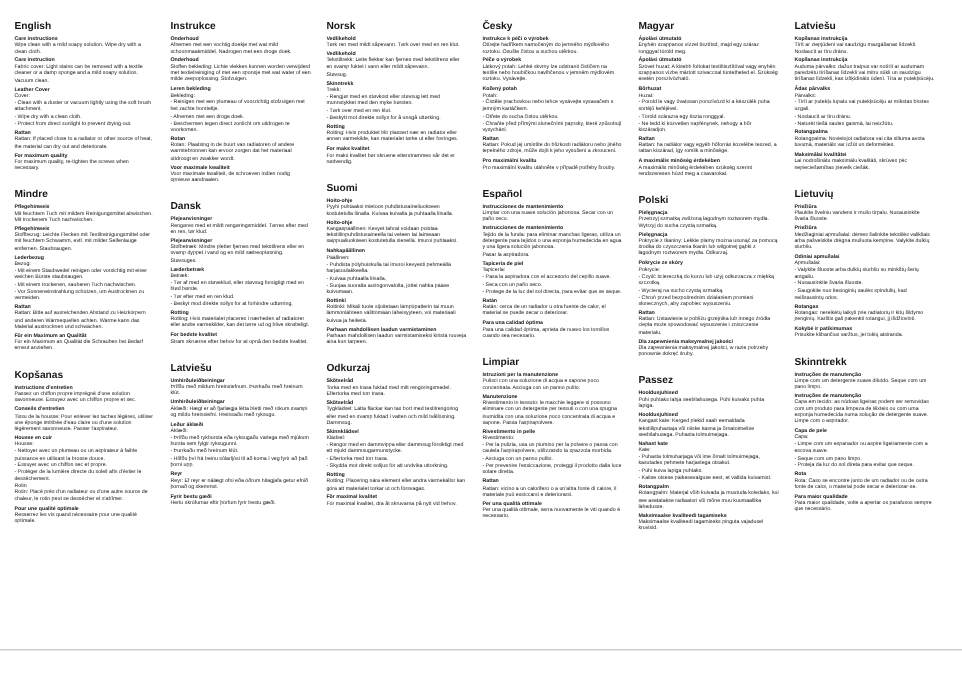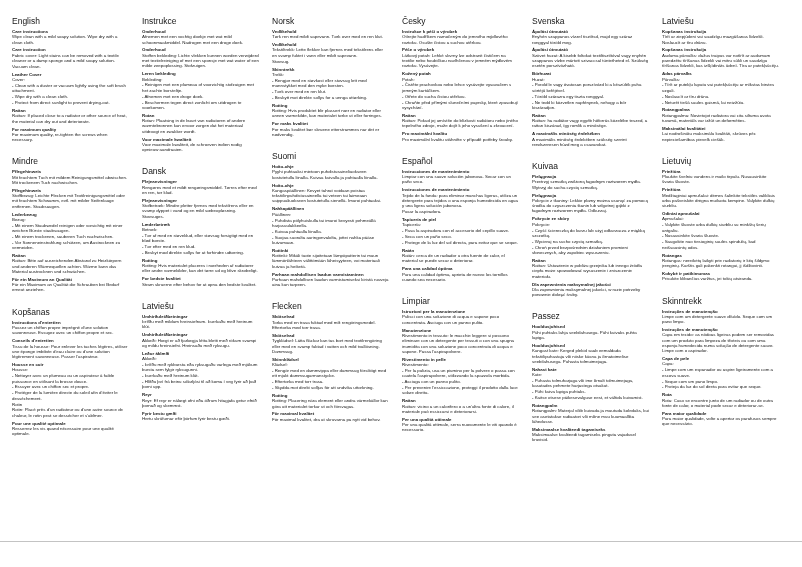--- a/index.html
+++ b/index.html
@@ -17,21 +17,21 @@
     position: absolute;
     top: 16px;
     left: 12px;
     display: flex;
     gap: 13px;
   }
   .col { width: 117px; flex: 0 0 117px; }
   .lang { margin-bottom: 14px; }
   .lang-name {
     font-size: 8.5px;
-    font-weight: normal;
+    font-weight: bold;
     line-height: 10px;
     margin: 0 0 3px 0;
   }
   .sec-title {
     font-size: 4.4px;
     font-weight: bold;
     line-height: 5.3px;
     margin-top: 2.6px;
   }
   .sec-line {
@@ -183,21 +183,21 @@
           <p class="sec-line">Päällinen:</p>
           <p class="sec-line">- Puhdista pölyhuiskulla tai imuroi kevyesti pehmeällä harjasuulakkeella.</p>
           <p class="sec-line">- Kuivaa puhtaalla liinalla.</p>
           <p class="sec-line">- Suojaa suoralta auringonvalolta, jottei nahka pääse kuivumaan.</p>
           <div class="sec-title">Rottinki</div>
           <p class="sec-line">Rottinki: Mikäli tuote sijoitetaan lämpöpatterin tai muun lämmönlähteen välittömään läheisyyteen, voi materiaali kuivua ja heiketä.</p>
           <div class="sec-title">Parhaan mahdollisen laadun varmistaminen</div>
           <p class="sec-line">Parhaan mahdollisen laadun varmistamiseksi kiristä ruuveja aina kun tarpeen.</p>
         </section>
         <section class="lang">
-          <h2 class="lang-name">Flecken</h2>
+          <h2 class="lang-name">Odkurzaj</h2>
           <div class="sec-title">Skötselråd</div>
           <p class="sec-line">Torka med en trasa fuktad med milt rengöringsmedel. Eftertorka med torr trasa.</p>
           <div class="sec-title">Skötselråd</div>
           <p class="sec-line">Tygklädsel: Lätta fläckar kan tas bort med textilrengöring eller med en svamp fuktad i vatten och mild tvållösning. Dammsug.</p>
           <div class="sec-title">Skinnklädsel</div>
           <p class="sec-line">Klädsel:</p>
           <p class="sec-line">- Rengör med en dammvippa eller dammsug försiktigt med ett mjukt dammsugarmunstycke.</p>
           <p class="sec-line">- Eftertorka med torr trasa.</p>
           <p class="sec-line">- Skydda mot direkt solljus för att undvika uttorkning.</p>
           <div class="sec-title">Rotting</div>
@@ -252,37 +252,37 @@
           <p class="sec-line">- Asciuga con un panno pulito.</p>
           <p class="sec-line">- Per prevenire l'essiccazione, proteggi il prodotto dalla luce solare diretta.</p>
           <div class="sec-title">Rattan</div>
           <p class="sec-line">Rattan: vicino a un calorifero o a un'altra fonte di calore, il materiale può essiccarsi e deteriorarsi.</p>
           <div class="sec-title">Per una qualità ottimale</div>
           <p class="sec-line">Per una qualità ottimale, serra nuovamente le viti quando è necessario.</p>
         </section>
       </div>
       <div class="col">
         <section class="lang">
-          <h2 class="lang-name">Svenska</h2>
+          <h2 class="lang-name">Magyar</h2>
           <div class="sec-title">Ápolási útmutató</div>
           <p class="sec-line">Enyhén szappanos vízzel tisztítsd, majd egy száraz ronggyal töröld meg.</p>
           <div class="sec-title">Ápolási útmutató</div>
           <p class="sec-line">Szövet huzat: A kisebb foltokat textiltisztítóval vagy enyhén szappanos vízbe mártott szivaccsal tüntetheted el. Szükség esetén porszívózható.</p>
           <div class="sec-title">Bőrhuzat</div>
           <p class="sec-line">Huzat:</p>
           <p class="sec-line">- Porold le vagy óvatosan porszívózd ki a készülék puha sörtéjű keféjével.</p>
           <p class="sec-line">- Töröld szárazra egy tiszta ronggyal.</p>
           <p class="sec-line">- Ne tedd ki közvetlen napfénynek, nehogy a bőr kiszáradjon.</p>
           <div class="sec-title">Rattan</div>
           <p class="sec-line">Rattan: ha radiátor vagy egyéb hőforrás közelébe teszed, a rattan kiszárad, így romlik a minősége.</p>
           <div class="sec-title">A maximális minőség érdekében</div>
           <p class="sec-line">A maximális minőség érdekében szükség szerint rendszeresen húzd meg a csavarokat.</p>
         </section>
         <section class="lang">
-          <h2 class="lang-name">Kuivaa</h2>
+          <h2 class="lang-name">Polski</h2>
           <div class="sec-title">Pielęgnacja</div>
           <p class="sec-line">Przetrzyj szmatką zwilżoną łagodnym roztworem mydła. Wytrzyj do sucha czystą szmatką.</p>
           <div class="sec-title">Pielęgnacja</div>
           <p class="sec-line">Pokrycie z tkaniny: Lekkie plamy można usunąć za pomocą środka do czyszczenia tkanin lub wilgotnej gąbki z łagodnym roztworem mydła. Odkurzaj.</p>
           <div class="sec-title">Pokrycie ze skóry</div>
           <p class="sec-line">Pokrycie:</p>
           <p class="sec-line">- Czyść ściereczką do kurzu lub użyj odkurzacza z miękką szczotką.</p>
           <p class="sec-line">- Wycieraj na sucho czystą szmatką.</p>
           <p class="sec-line">- Chroń przed bezpośrednim działaniem promieni słonecznych, aby zapobiec wysuszeniu.</p>
           <div class="sec-title">Rattan</div>

